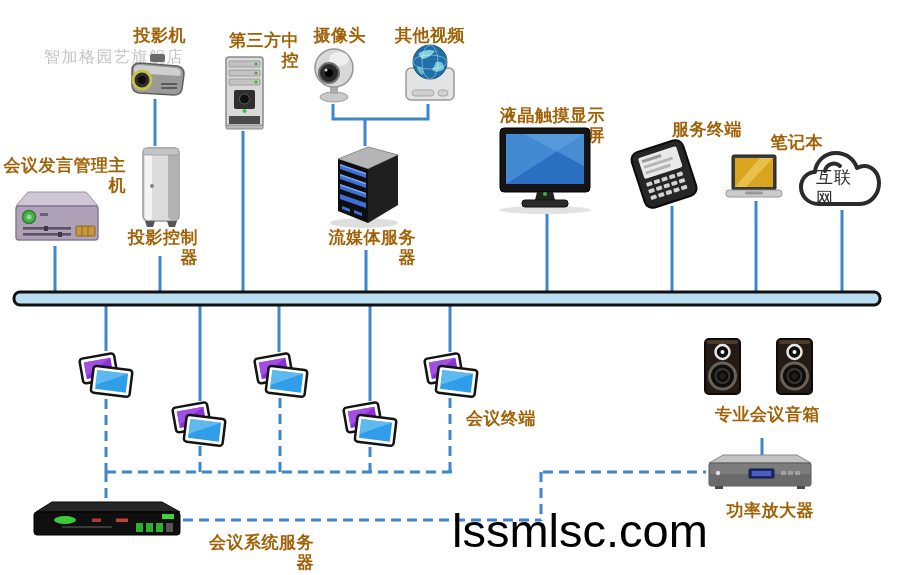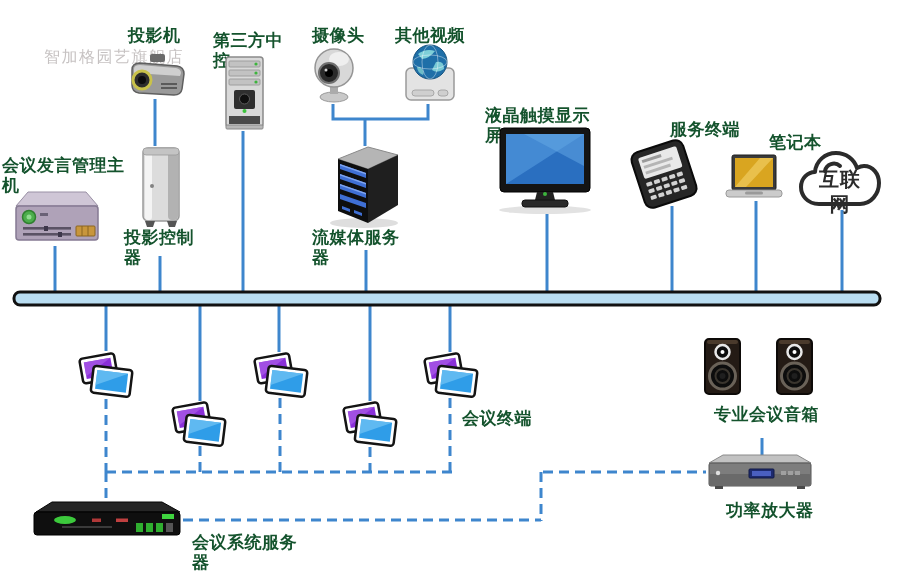--- a/index.html
+++ b/index.html
@@ -3,35 +3,35 @@
 <meta charset="utf-8">
 <style>
   html,body{margin:0;padding:0;background:#fff;}
   #canvas{
     position:relative;width:923px;height:575px;background:#ffffff;overflow:hidden;
     font-family:"Liberation Sans","DejaVu Sans",sans-serif;
   }
   .wires{position:absolute;left:0;top:0;width:923px;height:575px;}
   .node{position:absolute;}
   .lbl{
-    position:absolute;font-size:17px;font-weight:600;color:#14532d;
-    text-align:left;line-height:1.18;letter-spacing:0.5px;
+    position:absolute;font-size:17px;font-weight:600;color:#a16207;
+    text-align:right;line-height:1.18;letter-spacing:0.5px;
   }
   .icon{position:absolute;}
   .wm-shop{
     position:absolute;left:44px;top:47px;width:150px;font-size:16px;letter-spacing:1.5px;
     color:#b9b4b4;opacity:.8;font-weight:500;white-space:nowrap;
   }
   .wm-site{
     position:absolute;left:452px;top:503px;font-size:47px;color:#000;font-weight:400;
     letter-spacing:0px;white-space:nowrap;
   }
   .cloud-text{
-    position:absolute;left:816px;top:167px;width:48px;font-size:20px;font-weight:700;
-    color:#2b2b2b;text-align:center;line-height:1.25;letter-spacing:1px;
+    position:absolute;left:816px;top:167px;width:48px;font-size:17px;font-weight:400;
+    color:#2b2b2b;line-height:1.25;letter-spacing:1px;
   }
 </style>
 </head>
 <body>
 
 <div id="canvas">
 
   <svg class="wires" viewBox="0 0 923 575" xmlns="http://www.w3.org/2000/svg">
 
     <g stroke="#3e86cd" stroke-width="3" fill="none">
@@ -65,20 +65,21 @@
       <line x1="106" y1="472" x2="106" y2="501"></line>
       <line x1="183" y1="520" x2="541" y2="520"></line>
       <line x1="541" y1="472" x2="541" y2="521"></line>
       <line x1="543" y1="472" x2="706" y2="472"></line>
     </g>
 
     <rect x="14" y="292" width="866" height="13" rx="6" fill="#b9ddf1" stroke="#111111" stroke-width="3"></rect>
   </svg>
 
   <div class="wm-shop">智加格园艺旗舰店</div>
+  <div class="wm-site">lssmlsc.com</div>
 
   <div class="node">
     <div class="lbl" style="left:128px;top:26px;width:58px;">投影机</div>
     <svg class="icon" style="left:127px;top:53px;" width="60" height="47" viewBox="0 0 60 47">
       <rect x="23" y="1" width="15" height="8" rx="2" fill="#6a6a6a"></rect>
       <path d="M5 17 Q5 10 13 10 L50 13 Q57 14 57 21 L55 36 Q54 42 47 42 L12 40 Q5 39 5 32 Z" fill="#9a9a9a" stroke="#5f5f5f" stroke-width="1.5"></path>
       <path d="M7 16 Q7 12 13 12 L49 15 Q54 16 54 20 L53 23 L7 20 Z" fill="#cfcfcf"></path>
       <circle cx="15" cy="27" r="9" fill="#2d2d2d" stroke="#c9c24a" stroke-width="3"></circle>
       <circle cx="15" cy="27" r="4" fill="#0c0c0c"></circle>
       <rect x="34" y="30" width="16" height="2" fill="#5a5a5a"></rect>

